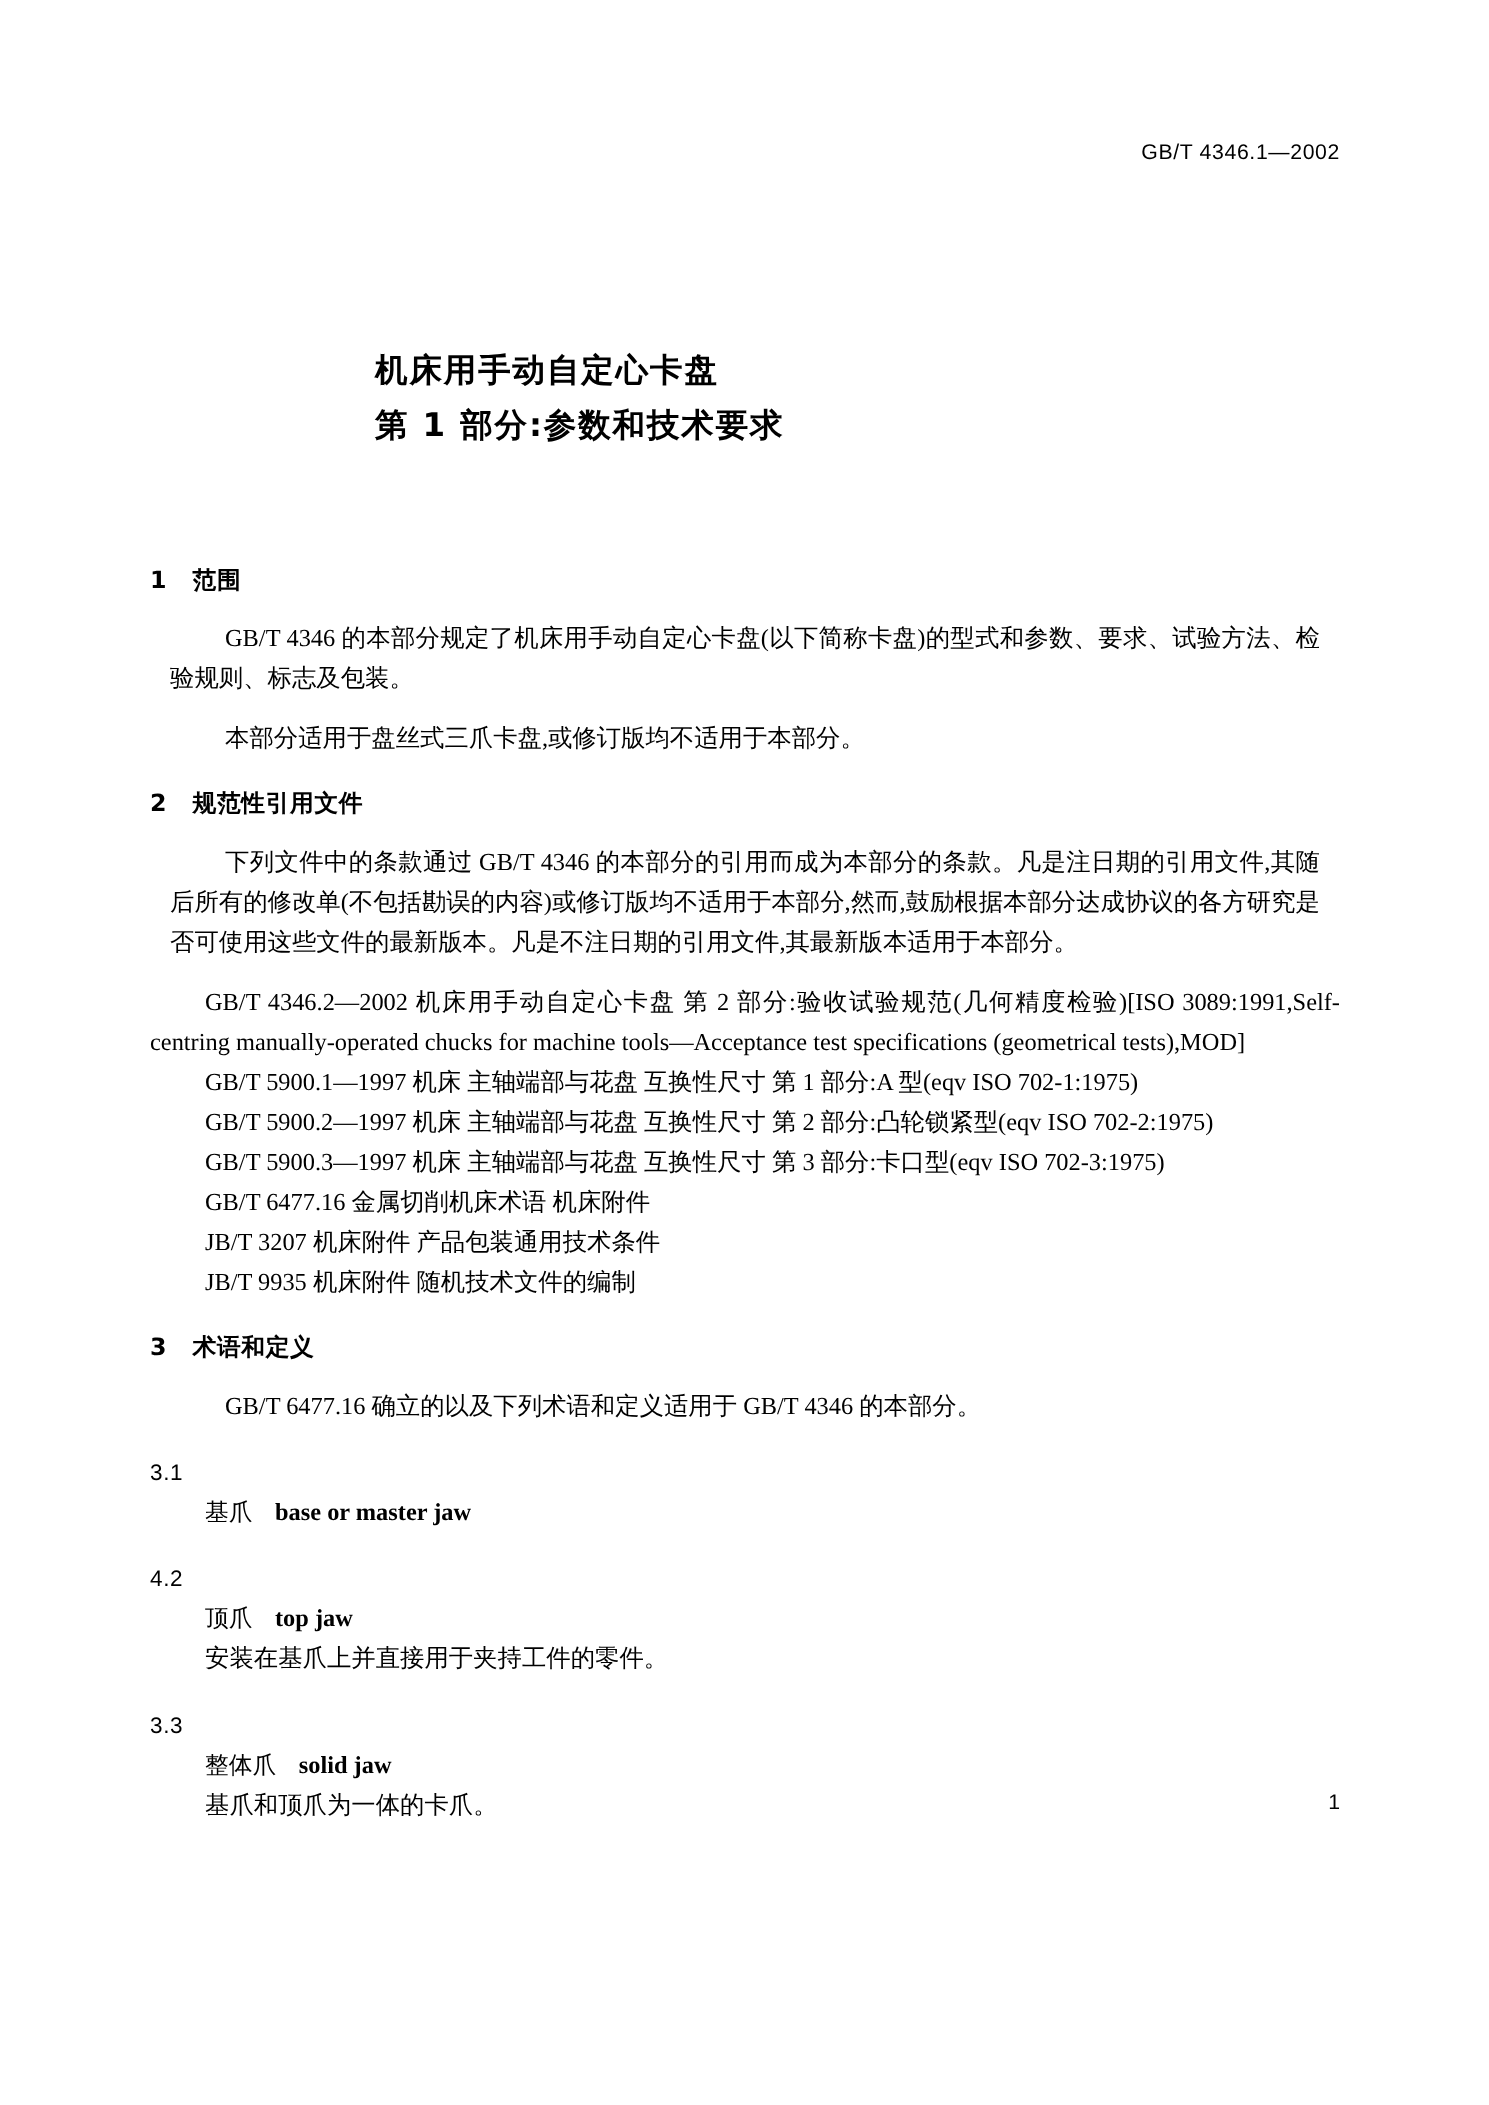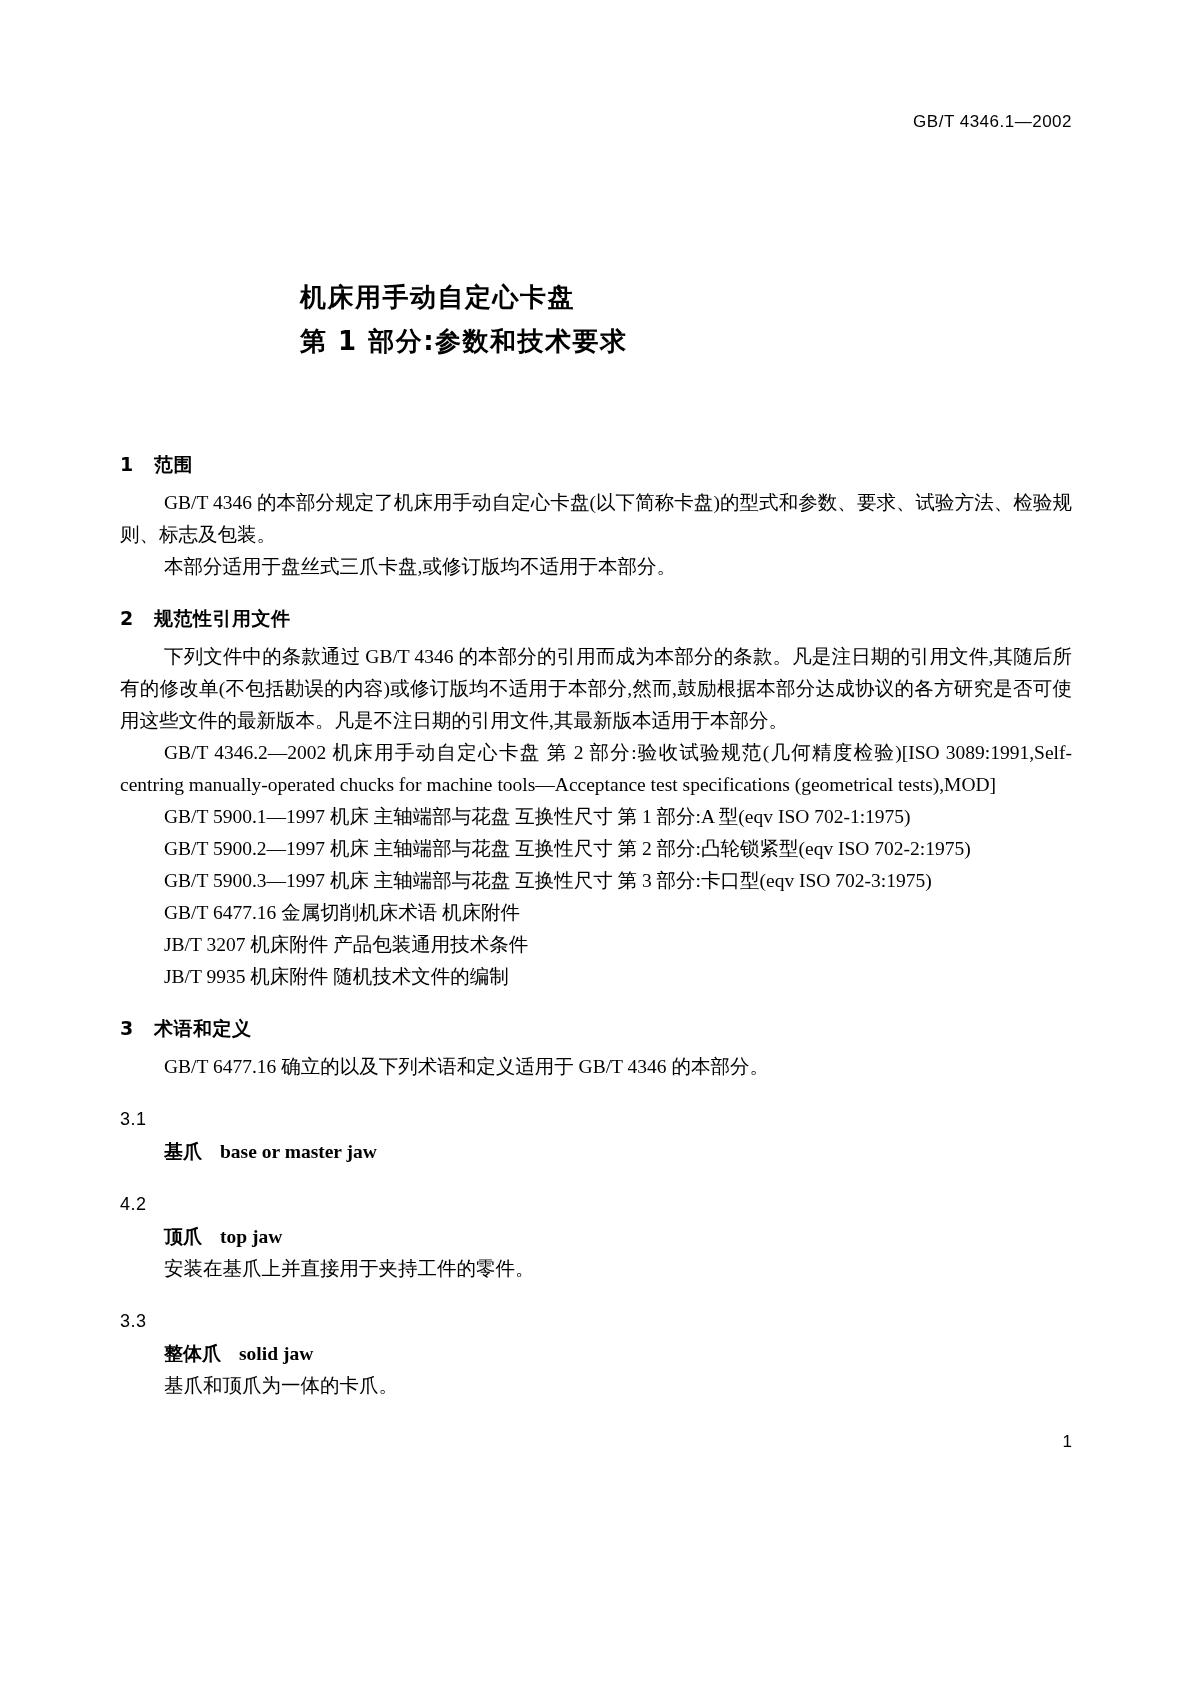--- a/index.html
+++ b/index.html
@@ -75,35 +75,35 @@
     margin-top: 19px;
     margin-bottom: 7px;
   }
   .sec-head .num {
     display: inline-block;
     width: 34px;
   }
   .para {
     text-indent: 44px;
     text-align: justify;
-    margin: 0;
+    margin: 16px;
   }
   .clause-num {
     font-family: "Liberation Sans", "DejaVu Sans", sans-serif;
     font-size: 18px;
     margin-top: 20px;
     letter-spacing: 0.5px;
   }
   .term-line {
     text-indent: 44px;
     margin: 0;
   }
   .term-cn {
     font-family: "DejaVu Sans", "Liberation Sans", sans-serif;
-    font-weight: bold;
+    font-weight: normal;
     font-size: 19px;
   }
   .term-en {
     font-weight: bold;
     font-size: 19.5px;
     margin-left: 18px;
     font-family: "Liberation Serif", serif;
   }
   .term-def {
     text-indent: 44px;

